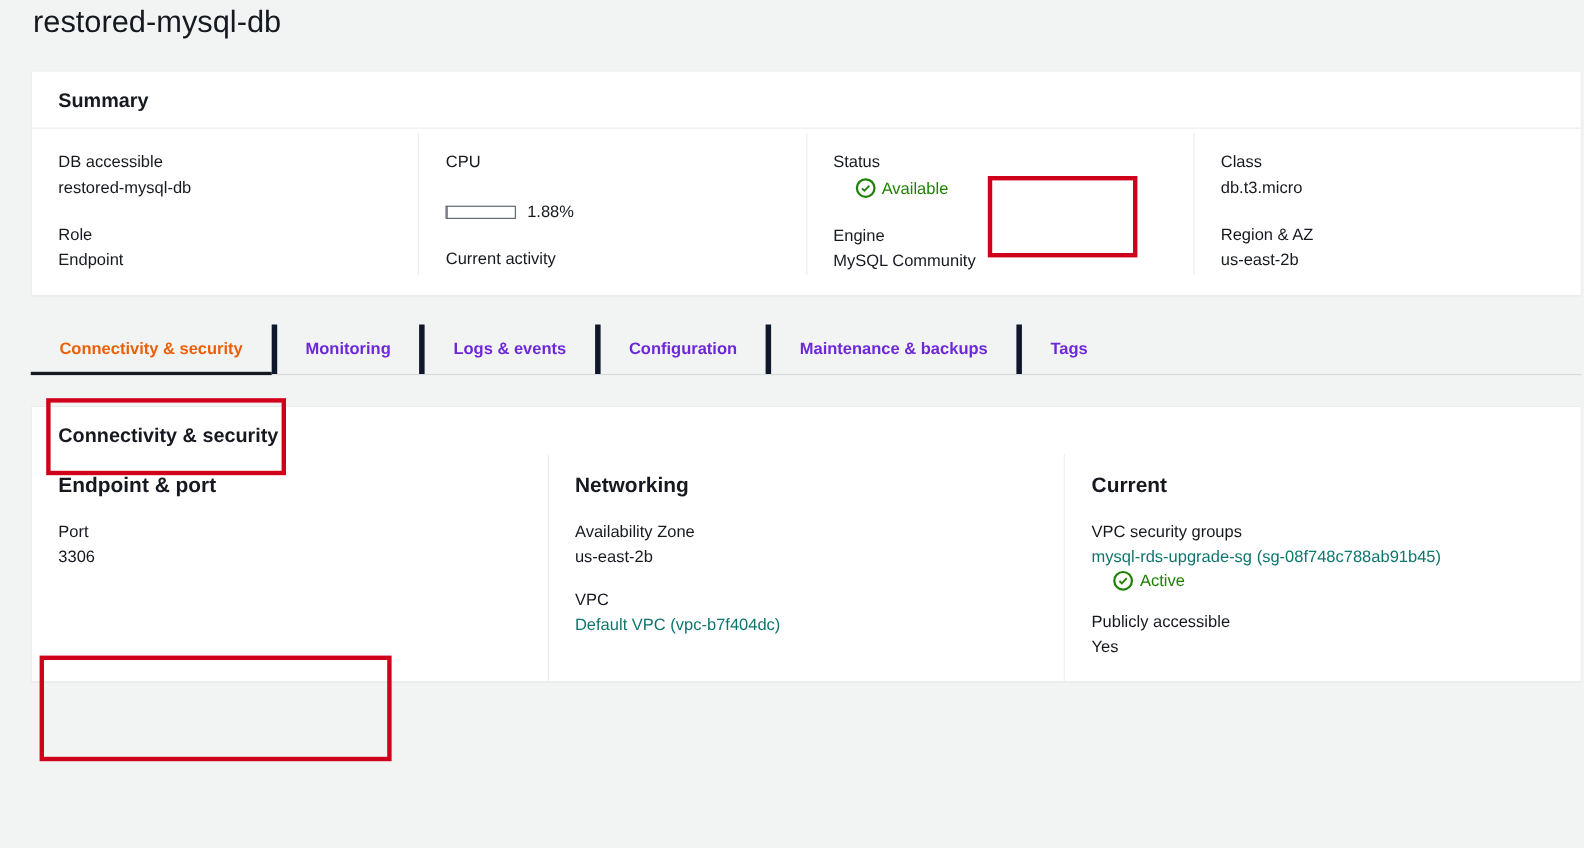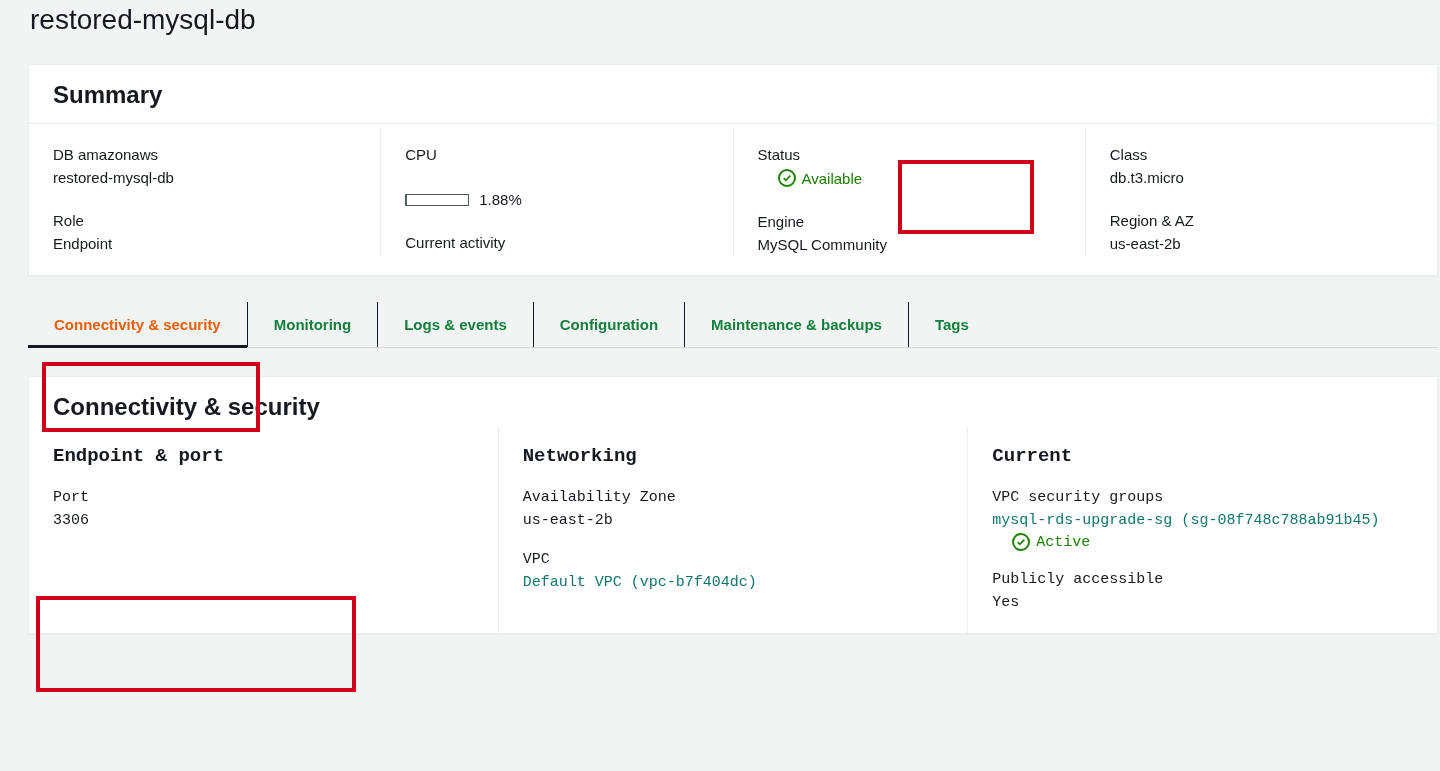--- a/index.html
+++ b/index.html
@@ -22,21 +22,21 @@
     border: 1px solid #eaeded;
     margin: 28px 0 0 28px;
     width: 1410px; 
     box-shadow: 0 1px 1px rgba(0,0,0,.03);
   }
   .panel-header {
     padding: 16px 24px 14px 24px;
     border-bottom: 1px solid #eaeded;
   }
   .panel-header h2 {
-    margin: 0; font-size: 24px; font-weight: 700; color: #16191f;
+    margin: 0; font-size: 18px; font-weight: 700; color: #16191f;
   }
 
   .summary-grid {
     display: flex;
     padding: 4px 0 18px 0;
   }
   .summary-col {
     flex: 1;
     padding: 18px 24px 0 24px;
     border-left: 1px solid #eaeded;
@@ -76,23 +76,23 @@
   .tabs-row {
     margin: 26px 0 0 28px;
     width: 1410px;
     display: flex; align-items: stretch;
     border-bottom: 1px solid #d5dbdb;
     background: #f2f3f3;
   }
   .tab {
     padding: 14px 26px;
     font-size: 15px; font-weight: 700;
-    color: #15803d;
+    color: #6d28d9;
     cursor: pointer;
-    border-left: 1px solid #0f172a;
+    border-left: 5px solid #0f172a;
     position: relative;
     background: transparent;
   }
   .tab:first-child { border-left: none; }
   .tab.active {
     color: #eb5f07;
   }
   .tab.active::after {
     content: "";
     position: absolute; left: 0; right: 0; bottom: -1px;
@@ -102,21 +102,20 @@
   
   .conn-panel .panel-header { border-bottom: none; padding-bottom: 0; }
   .conn-grid {
     display: flex;
     padding: 6px 0 0 0;
   }
   .conn-col {
     flex: 1;
     padding: 18px 24px 0 24px;
     border-left: 1px solid #eaeded;
-    font-family: Liberation Mono, monospace;
   }
   .conn-col:first-child { border-left: none; }
   .conn-col h3 {
     margin: 0 0 22px 0; font-size: 19px; font-weight: 700;
   }
   .conn-col .kv { margin-bottom: 22px; }
 
   
   .redbox {
     position: absolute;
@@ -133,21 +132,21 @@
   <h1 class="page-title">restored-mysql-db</h1>
 
   <div class="panel">
     <div class="panel-header">
       <h2>Summary</h2>
     </div>
     <div class="summary-grid">
 
       <div class="summary-col">
         <div class="kv">
-          <div class="label">DB amazonaws</div>
+          <div class="label">DB accessible</div>
           <div class="value">restored-mysql-db</div>
         </div>
         <div class="kv">
           <div class="label">Role</div>
           <div class="value">Endpoint</div>
         </div>
       </div>
 
       <div class="summary-col">
         <div class="kv">

